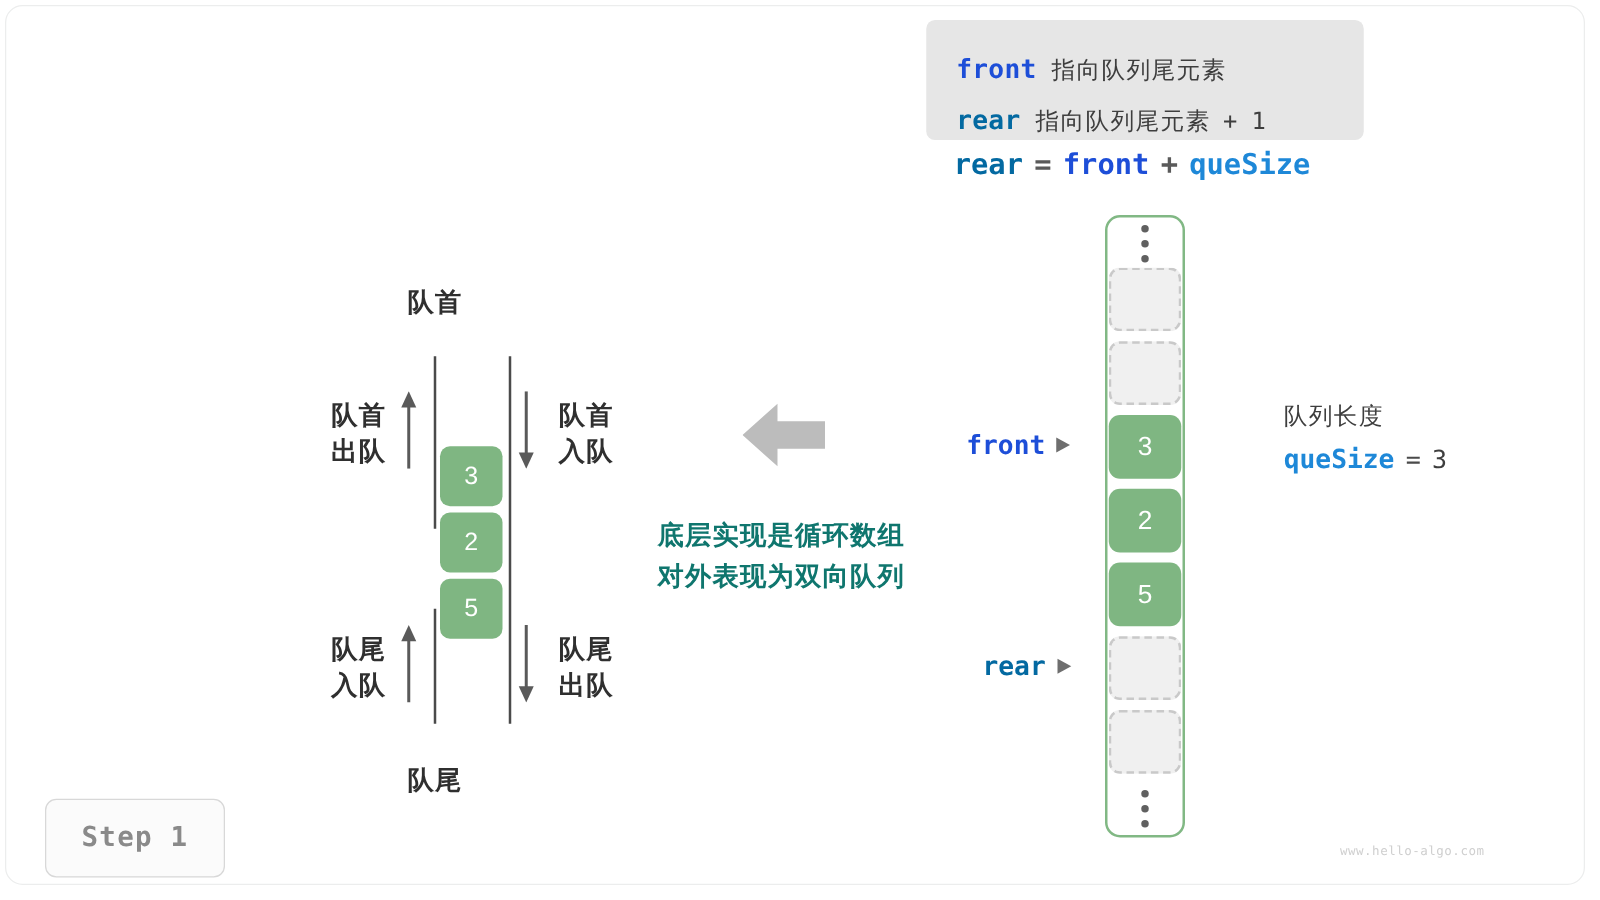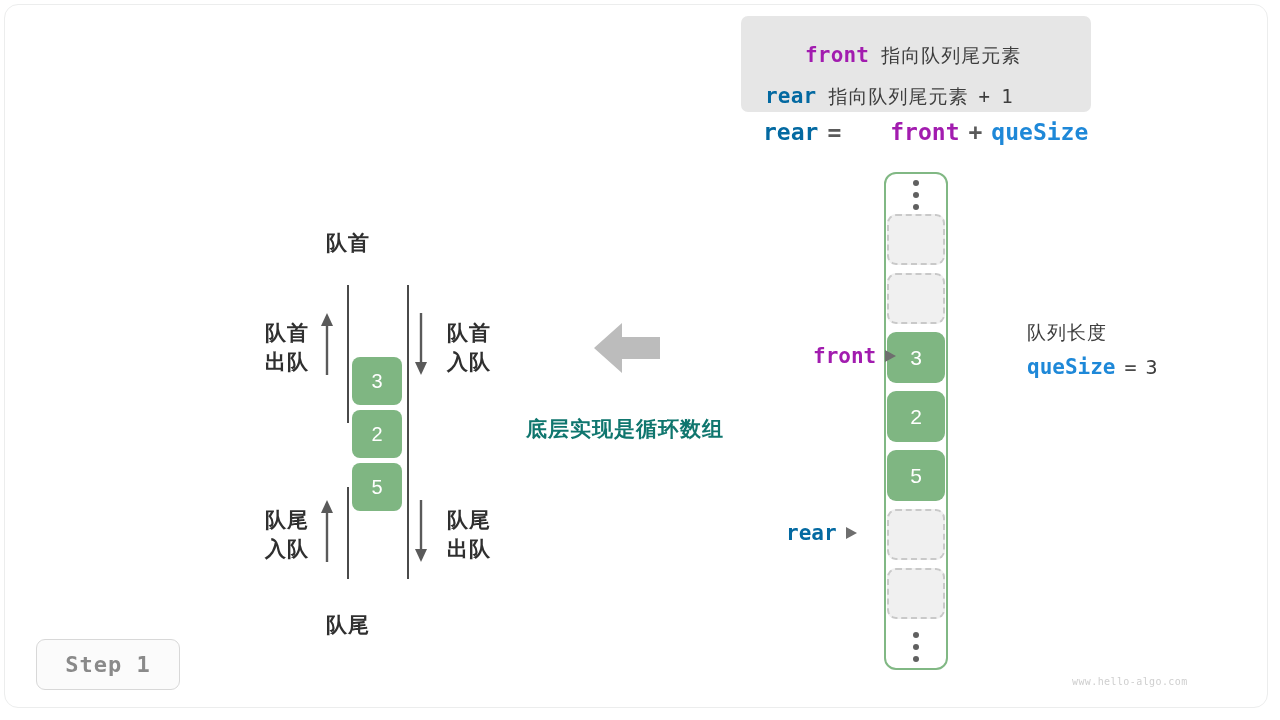--- a/index.html
+++ b/index.html
@@ -43,21 +43,21 @@
     white-space:nowrap;
   }
   #legend-row-front{top:27px;}
   #legend-row-rear{top:68px;}
   .legend-row .kw{
     font-family:"DejaVu Sans Mono","Liberation Mono",monospace;
     font-weight:bold;
     font-size:21px;
     letter-spacing:0.2px;
   }
-  .kw-front{color:#a21caf;margin-left:40px;}
+  .kw-front{color:#1d4ed8;}
   .kw-rear{color:#0369a1;}
   .kw-quesize{color:#1e88d8;}
   .legend-row .desc{
     font-size:19px;
     color:#3e3e3e;
     margin-left:12px;
     letter-spacing:1px;
   }
   .legend-row .plus{
     font-family:"DejaVu Sans Mono","Liberation Mono",monospace;
@@ -226,21 +226,21 @@
 
   .varrow{position:absolute;width:14px;}
   #arr-head-deq{left:320px; top:313px; height:62px;}
   #arr-tail-enq{left:320px; top:500px; height:62px;}
   #arr-head-enq{left:414px; top:313px; height:62px;}
   #arr-tail-deq{left:414px; top:500px; height:62px;}
 
   
   #step-badge{
     left:36px; top:639px;
-    width:144px; height:51px;
+    width:144px; height:63px;
     border:1px solid #d8d8d8;
     border-radius:9px;
     background:#fbfbfb;
     display:flex;
     align-items:center;
     justify-content:center;
     box-sizing:border-box;
   }
   #step-badge span{
     font-family:"DejaVu Sans Mono","Liberation Mono",monospace;
@@ -323,20 +323,21 @@
       <span class="val">3</span>
     </div>
   </div>
 
   <svg class="abs" id="big-arrow" viewBox="0 0 66 56">
     <path d="M0,28 L28,3 L28,17 L66,17 L66,39 L28,39 L28,53 Z" fill="#bcbcbc"></path>
   </svg>
 
   <div class="abs cjk" id="center-caption">
     <div>底层实现是循环数组</div>
+    <div>对外表现为双向队列</div>
   </div>
 
   <div class="rail" id="rail-left-top"></div>
   <div class="rail" id="rail-left-bot"></div>
   <div class="rail" id="rail-right"></div>
 
   <div class="dq-cell" style="top:357px;">3</div>
   <div class="dq-cell" style="top:410px;">2</div>
   <div class="dq-cell" style="top:463px;">5</div>
 

